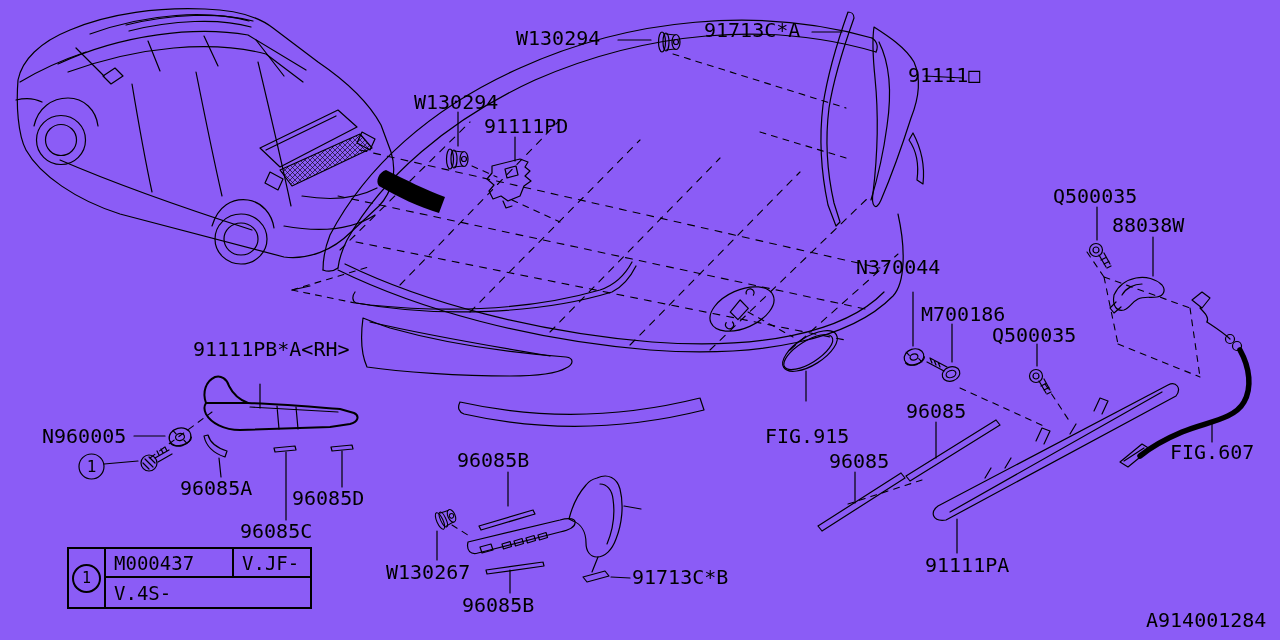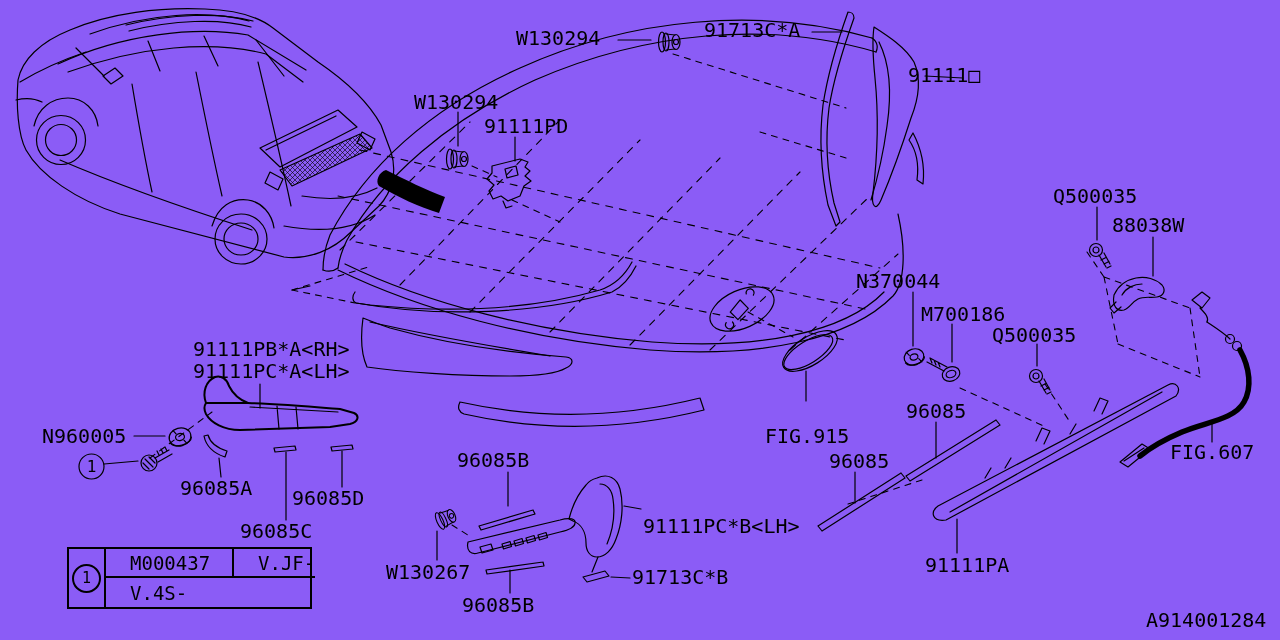--- a/index.html
+++ b/index.html
@@ -11,21 +11,21 @@
   .c1num{position:absolute;left:83px;top:456px;width:17px;text-align:center;
          font:16px/21px "DejaVu Sans Mono",monospace;color:#000;}
   .legend{position:absolute;left:67px;top:547px;width:245px;height:62px;
           border:2px solid #000;box-sizing:border-box;display:grid;
           grid-template-columns:37px 128px auto;grid-template-rows:1fr 1fr;}
   .lt-callout{grid-row:1/3;border-right:2px solid #000;display:flex;
               align-items:center;justify-content:center;}
   .circle-num{width:25px;height:25px;border:2px solid #000;border-radius:50%;
               display:flex;align-items:center;justify-content:center;
               font:15px "DejaVu Sans Mono",monospace;color:#000;}
-  .lt-cell{display:flex;align-items:center;padding-left:24px;
+  .lt-cell{display:flex;align-items:center;padding-left:8px;
            font:19px "DejaVu Sans Mono",monospace;color:#000;box-sizing:border-box;}
   .b-r{border-right:2px solid #000;} .b-b{border-bottom:2px solid #000;}
 </style>
 </head>
 <body>
 
 <div class="stage">
 
 <svg class="art" width="1280" height="640" viewBox="0 0 1280 640" fill="none" stroke="#000" stroke-width="1.2" stroke-linecap="round" stroke-linejoin="round">
   <defs>
@@ -235,37 +235,35 @@
   </g>
 </svg>
 
 <span class="lbl" style="left:516px;top:28px">W130294</span>
 <span class="lbl" style="left:704px;top:20px">91713C*A</span>
 <span class="lbl" style="left:908px;top:65px">91111□</span>
 <span class="lbl" style="left:414px;top:92px">W130294</span>
 <span class="lbl" style="left:484px;top:116px">91111PD</span>
 <span class="lbl" style="left:1053px;top:186px">Q500035</span>
 <span class="lbl" style="left:1112px;top:215px">88038W</span>
-<span class="lbl" style="left:856px;top:271px">N370044</span>
+<span class="lbl" style="left:856px;top:257px">N370044</span>
 <span class="lbl" style="left:921px;top:304px">M700186</span>
 <span class="lbl" style="left:992px;top:325px">Q500035</span>
 <span class="lbl" style="left:765px;top:426px">FIG.915</span>
 <span class="lbl" style="left:906px;top:401px">96085</span>
 <span class="lbl" style="left:829px;top:451px">96085</span>
 <span class="lbl" style="left:193px;top:339px">91111PB*A&lt;RH&gt;</span>
-<span class="lbl" style="left:193px;top:361px">91111PC*A&lt;LH&gt;</span>
 <span class="lbl" style="left:42px;top:426px">N960005</span>
 <span class="c1num">1</span>
 <span class="lbl" style="left:180px;top:478px">96085A</span>
 <span class="lbl" style="left:292px;top:488px">96085D</span>
 <span class="lbl" style="left:240px;top:521px">96085C</span>
 <span class="lbl" style="left:457px;top:450px">96085B</span>
 <span class="lbl" style="left:386px;top:562px">W130267</span>
 <span class="lbl" style="left:462px;top:595px">96085B</span>
-<span class="lbl" style="left:643px;top:516px">91111PC*B&lt;LH&gt;</span>
 <span class="lbl" style="left:632px;top:567px">91713C*B</span>
 <span class="lbl" style="left:925px;top:555px">91111PA</span>
 <span class="lbl" style="left:1170px;top:442px">FIG.607</span>
 <span class="lbl" style="left:1146px;top:610px">A914001284</span>
 
 <div class="legend">
   <div class="lt-callout">
     <span class="circle-num">
       <span>1</span>
     </span>

